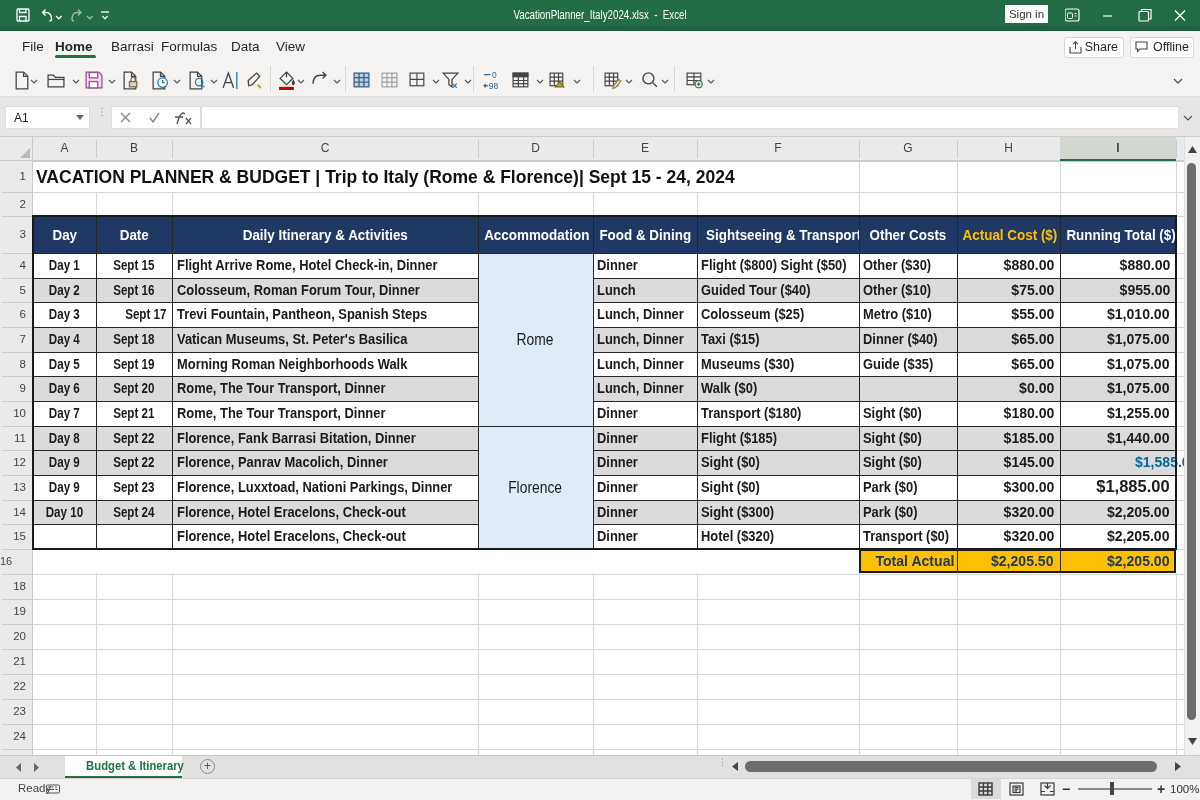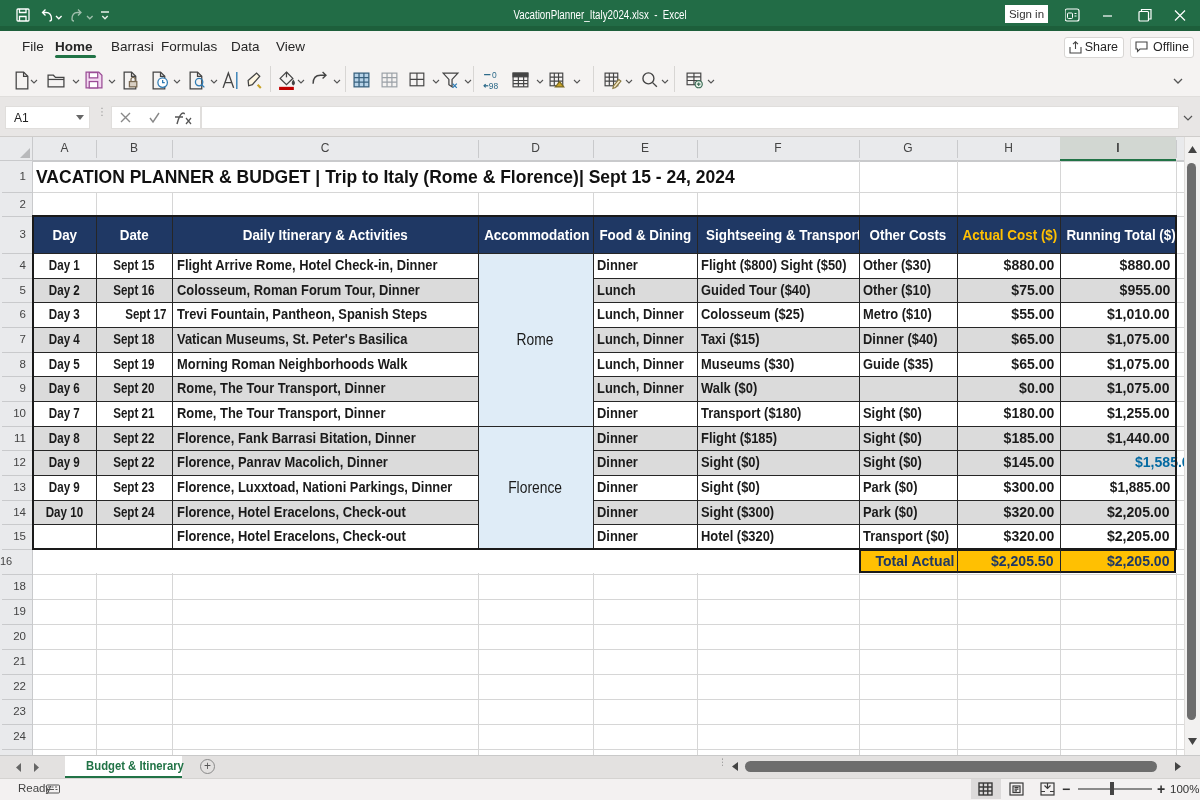--- a/index.html
+++ b/index.html
@@ -489,21 +489,21 @@
 <div class="cell" style="left:863px;top:450.4px;width:94px;height:24.7px;line-height:24.7px;text-align:left;font-size:14.5px;color:#1a1a1a;"><span class="sx">Sight ($0)</span></div>
 <div class="cell" style="left:957px;top:450.4px;width:97px;height:24.7px;line-height:24.7px;text-align:right;font-size:14.5px;color:#1a1a1a;"><span class="sxr">$145.00</span></div>
 <div class="cell" style="left:1060px;top:450.4px;width:110px;height:24.7px;line-height:24.7px;text-align:right;font-size:14.5px;color:#0369a1;margin-left:28px;"><span class="sxr">$1,585.00</span></div>
 <div class="cell" style="left:33px;top:475.0px;width:63px;height:24.7px;line-height:24.7px;text-align:center;font-size:14.5px;color:#1a1a1a;"><span class="sxc">Day 9</span></div>
 <div class="cell" style="left:96px;top:475.0px;width:76px;height:24.7px;line-height:24.7px;text-align:center;font-size:14.5px;color:#1a1a1a;"><span class="sxc">Sept 23</span></div>
 <div class="cell" style="left:177px;top:475.0px;width:301px;height:24.7px;line-height:24.7px;text-align:left;font-size:14.5px;color:#1a1a1a;"><span class="sx">Florence, Luxxtoad, Nationi Parkings, Dinner</span></div>
 <div class="cell" style="left:597px;top:475.0px;width:100px;height:24.7px;line-height:24.7px;text-align:left;font-size:14.5px;color:#1a1a1a;"><span class="sx">Dinner</span></div>
 <div class="cell" style="left:701px;top:475.0px;width:158px;height:24.7px;line-height:24.7px;text-align:left;font-size:14.5px;color:#1a1a1a;"><span class="sx">Sight ($0)</span></div>
 <div class="cell" style="left:863px;top:475.0px;width:94px;height:24.7px;line-height:24.7px;text-align:left;font-size:14.5px;color:#1a1a1a;"><span class="sx">Park ($0)</span></div>
 <div class="cell" style="left:957px;top:475.0px;width:97px;height:24.7px;line-height:24.7px;text-align:right;font-size:14.5px;color:#1a1a1a;"><span class="sxr">$300.00</span></div>
-<div class="cell" style="left:1060px;top:475.0px;width:110px;height:24.7px;line-height:24.7px;text-align:right;font-size:14px;color:#1a1a1a;"><span class="sxr">$1,885.00</span></div>
+<div class="cell" style="left:1060px;top:475.0px;width:110px;height:24.7px;line-height:24.7px;text-align:right;font-size:17px;color:#1a1a1a;"><span class="sxr">$1,885.00</span></div>
 <div class="cell" style="left:33px;top:499.7px;width:63px;height:24.7px;line-height:24.7px;text-align:center;font-size:14.5px;color:#1a1a1a;"><span class="sxc">Day 10</span></div>
 <div class="cell" style="left:96px;top:499.7px;width:76px;height:30px;line-height:24.7px;text-align:center;font-size:14.5px;color:#1a1a1a;"><span class="sxc">Sept 24</span></div>
 <div class="cell" style="left:177px;top:499.7px;width:301px;height:24.7px;line-height:24.7px;text-align:left;font-size:14.5px;color:#1a1a1a;"><span class="sx">Florence, Hotel Eracelons, Check-out</span></div>
 <div class="cell" style="left:597px;top:499.7px;width:100px;height:24.7px;line-height:24.7px;text-align:left;font-size:14.5px;color:#1a1a1a;"><span class="sx">Dinner</span></div>
 <div class="cell" style="left:701px;top:499.7px;width:158px;height:24.7px;line-height:24.7px;text-align:left;font-size:14.5px;color:#1a1a1a;"><span class="sx">Sight ($300)</span></div>
 <div class="cell" style="left:863px;top:499.7px;width:94px;height:24.7px;line-height:24.7px;text-align:left;font-size:14.5px;color:#1a1a1a;"><span class="sx">Park ($0)</span></div>
 <div class="cell" style="left:957px;top:499.7px;width:97px;height:24.7px;line-height:24.7px;text-align:right;font-size:14.5px;color:#1a1a1a;"><span class="sxr">$320.00</span></div>
 <div class="cell" style="left:1060px;top:499.7px;width:110px;height:24.7px;line-height:24.7px;text-align:right;font-size:14.5px;color:#1a1a1a;"><span class="sxr">$2,205.00</span></div>
 <div class="cell" style="left:177px;top:524.4px;width:301px;height:24.7px;line-height:24.7px;text-align:left;font-size:14.5px;color:#1a1a1a;"><span class="sx">Florence, Hotel Eracelons, Check-out</span></div>
 <div class="cell" style="left:597px;top:524.4px;width:100px;height:24.7px;line-height:24.7px;text-align:left;font-size:14.5px;color:#1a1a1a;"><span class="sx">Dinner</span></div>

